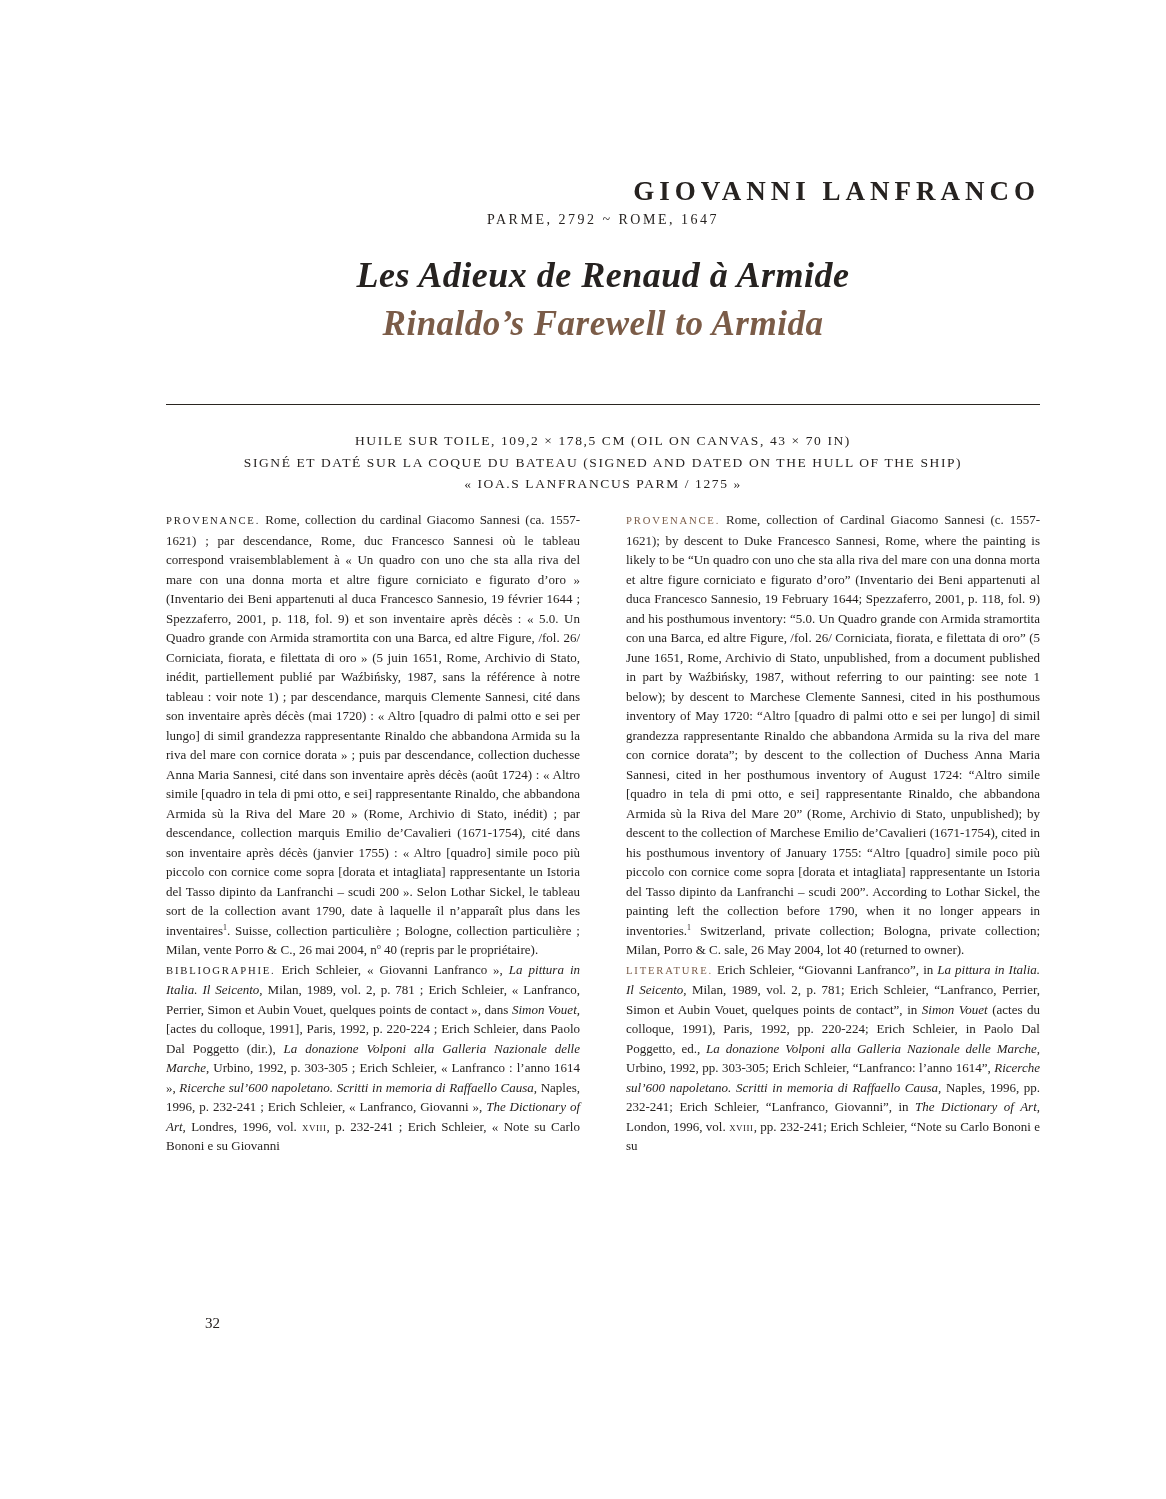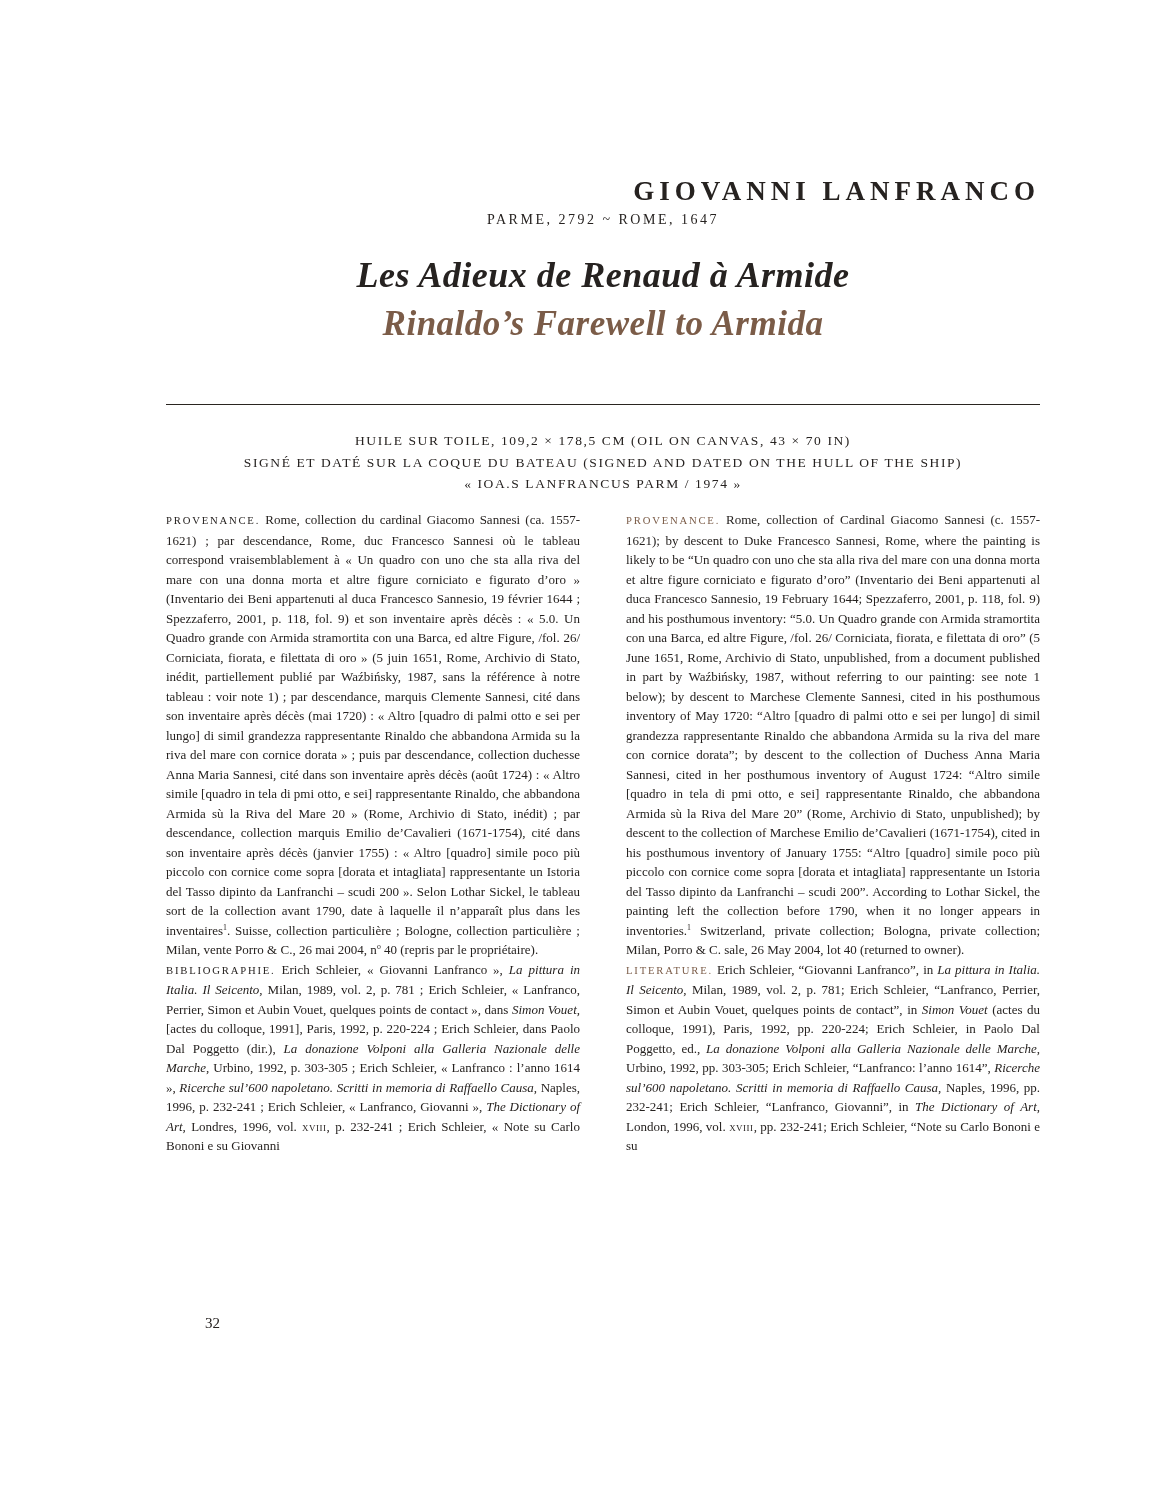--- a/index.html
+++ b/index.html
@@ -63,21 +63,21 @@
   <div class="artist">GIOVANNI LANFRANCO</div>
   <div class="dates">PARME, 2792 ~ ROME, 1647</div>
   <div class="title-fr">Les Adieux de Renaud à Armide</div>
   <div class="title-en">Rinaldo’s Farewell to Armida</div>
 
   <div class="rule"></div>
 
   <div class="details">
     <div>HUILE SUR TOILE, 109,2 × 178,5 CM (OIL ON CANVAS, 43 × 70 IN)</div>
     <div>SIGNÉ ET DATÉ SUR LA COQUE DU BATEAU (SIGNED AND DATED ON THE HULL OF THE SHIP)</div>
-    <div>« IOA.S LANFRANCUS PARM / 1974 »</div>
+    <div>« IOA.S LANFRANCUS PARM / 1275 »</div>
   </div>
 
   <div class="columns">
     <div class="col">
       <p><span class="seg-lead">PROVENANCE.</span><span> Rome, collection du cardinal Giacomo Sannesi (ca. 1557-1621) ; par descendance, Rome, duc Francesco Sannesi où le tableau correspond vraisemblablement à « Un quadro con uno che sta alla riva del mare con una donna morta et altre figure corniciato e figurato d’oro » (Inventario dei Beni appartenuti al duca Francesco Sannesio, 19 février 1644 ; Spezzaferro, 2001, p. 118, fol. 9) et son inventaire après décès : « 5.0. Un Quadro grande con Armida stramortita con una Barca, ed altre Figure, /fol. 26/ Corniciata, fiorata, e filettata di oro » (5 juin 1651, Rome, Archivio di Stato, inédit, partiellement publié par Waźbińsky, 1987, sans la référence à notre tableau : voir note 1) ; par descendance, marquis Clemente Sannesi, cité dans son inventaire après décès (mai 1720) : « Altro [quadro di palmi otto e sei per lungo] di simil grandezza rappresentante Rinaldo che abbandona Armida su la riva del mare con cornice dorata » ; puis par descendance, collection duchesse Anna Maria Sannesi, cité dans son inventaire après décès (août 1724) : « Altro simile [quadro in tela di pmi otto, e sei] rappresentante Rinaldo, che abbandona Armida sù la Riva del Mare 20 » (Rome, Archivio di Stato, inédit) ; par descendance, collection marquis Emilio de’Cavalieri (1671-1754), cité dans son inventaire après décès (janvier 1755) : « Altro [quadro] simile poco più piccolo con cornice come sopra [dorata et intagliata] rappresentante un Istoria del Tasso dipinto da Lanfranchi – scudi 200 ». Selon Lothar Sickel, le tableau sort de la collection avant 1790, date à laquelle il n’apparaît plus dans les inventaires</span><span class="seg-sup">1</span><span>. Suisse, collection particulière ; Bologne, collection particulière ; Milan, vente Porro &amp; C., 26 mai 2004, n</span><span class="seg-sup">o</span><span> 40 (repris par le propriétaire).</span></p>
       <p><span class="seg-lead">BIBLIOGRAPHIE.</span><span> Erich Schleier, « Giovanni Lanfranco », </span><span class="seg-i">La pittura in Italia. Il Seicento</span><span>, Milan, 1989, vol. 2, p. 781 ; Erich Schleier, « Lanfranco, Perrier, Simon et Aubin Vouet, quelques points de contact », dans </span><span class="seg-i">Simon Vouet,</span><span> [actes du colloque, 1991], Paris, 1992, p. 220-224 ; Erich Schleier, dans Paolo Dal Poggetto (dir.), </span><span class="seg-i">La donazione Volponi alla Galleria Nazionale delle Marche</span><span>, Urbino, 1992, p. 303-305 ; Erich Schleier, « Lanfranco : l’anno 1614 », </span><span class="seg-i">Ricerche sul’600 napoletano. Scritti in memoria di Raffaello Causa</span><span>, Naples, 1996, p. 232-241 ; Erich Schleier, « Lanfranco, Giovanni », </span><span class="seg-i">The Dictionary of Art,</span><span> Londres, 1996, vol. </span><span class="seg-sc">xviii</span><span>, p. 232-241 ; Erich Schleier, « Note su Carlo Bononi e su Giovanni</span></p>
     </div>
     <div class="col">
       <p><span class="seg-lead seg-brown">PROVENANCE.</span><span> Rome, collection of Cardinal Giacomo Sannesi (c. 1557-1621); by descent to Duke Francesco Sannesi, Rome, where the painting is likely to be “Un quadro con uno che sta alla riva del mare con una donna morta et altre figure corniciato e figurato d’oro” (Inventario dei Beni appartenuti al duca Francesco Sannesio, 19 February 1644; Spezzaferro, 2001, p. 118, fol. 9) and his posthumous inventory: “5.0. Un Quadro grande con Armida stramortita con una Barca, ed altre Figure, /fol. 26/ Corniciata, fiorata, e filettata di oro” (5 June 1651, Rome, Archivio di Stato, unpublished, from a document published in part by Waźbińsky, 1987, without referring to our painting: see note 1 below); by descent to Marchese Clemente Sannesi, cited in his posthumous inventory of May 1720: “Altro [quadro di palmi otto e sei per lungo] di simil grandezza rappresentante Rinaldo che abbandona Armida su la riva del mare con cornice dorata”; by descent to the collection of Duchess Anna Maria Sannesi, cited in her posthumous inventory of August 1724: “Altro simile [quadro in tela di pmi otto, e sei] rappresentante Rinaldo, che abbandona Armida sù la Riva del Mare 20” (Rome, Archivio di Stato, unpublished); by descent to the collection of Marchese Emilio de’Cavalieri (1671-1754), cited in his posthumous inventory of January 1755: “Altro [quadro] simile poco più piccolo con cornice come sopra [dorata et intagliata] rappresentante un Istoria del Tasso dipinto da Lanfranchi – scudi 200”. According to Lothar Sickel, the painting left the collection before 1790, when it no longer appears in inventories.</span><span class="seg-sup">1</span><span> Switzerland, private collection; Bologna, private collection; Milan, Porro &amp; C. sale, 26 May 2004, lot 40 (returned to owner).</span></p>
       <p><span class="seg-lead seg-brown">LITERATURE.</span><span> Erich Schleier, “Giovanni Lanfranco”, in </span><span class="seg-i">La pittura in Italia. Il Seicento</span><span>, Milan, 1989, vol. 2, p. 781; Erich Schleier, “Lanfranco, Perrier, Simon et Aubin Vouet, quelques points de contact”, in </span><span class="seg-i">Simon Vouet</span><span> (actes du colloque, 1991), Paris, 1992, pp. 220-224; Erich Schleier, in Paolo Dal Poggetto, ed., </span><span class="seg-i">La donazione Volponi alla Galleria Nazionale delle Marche</span><span>, Urbino, 1992, pp. 303-305; Erich Schleier, “Lanfranco: l’anno 1614”, </span><span class="seg-i">Ricerche sul’600 napoletano. Scritti in memoria di Raffaello Causa</span><span>, Naples, 1996, pp. 232-241; Erich Schleier, “Lanfranco, Giovanni”, in </span><span class="seg-i">The Dictionary of Art</span><span>, London, 1996, vol. </span><span class="seg-sc">xviii</span><span>, pp. 232-241; Erich Schleier, “Note su Carlo Bononi e su</span></p>

